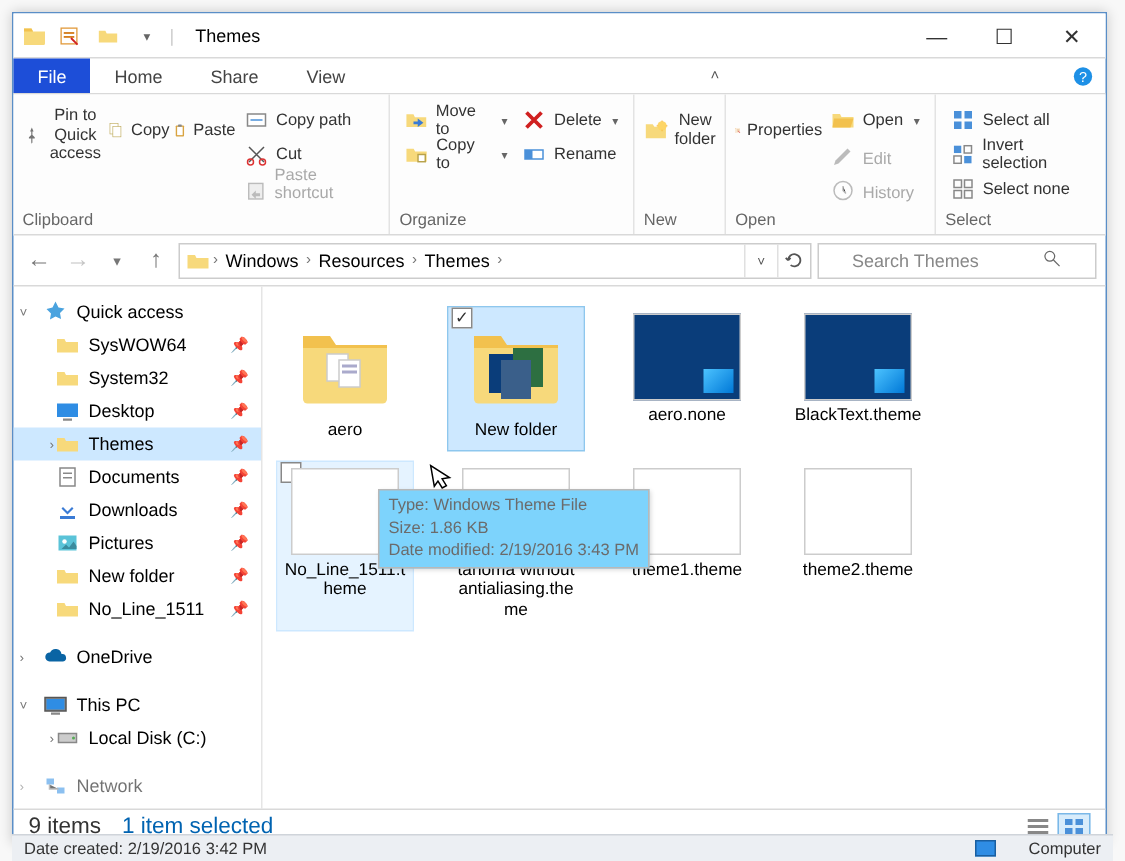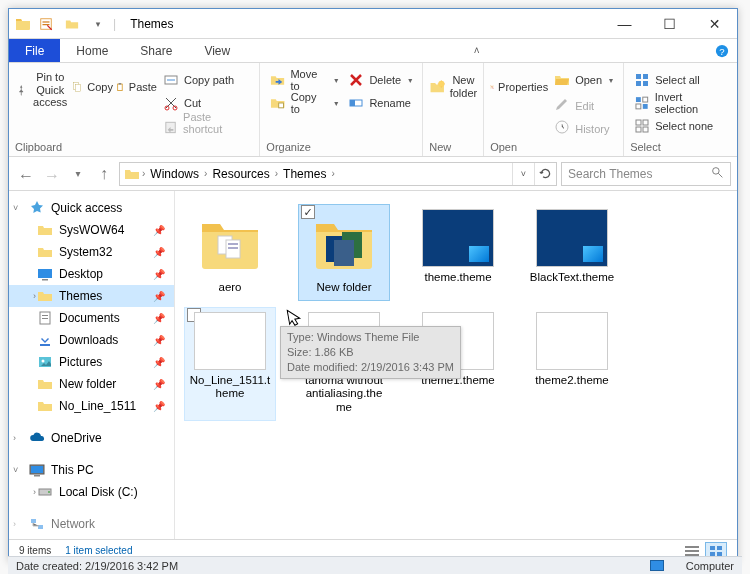--- a/index.html
+++ b/index.html
@@ -34,21 +34,21 @@
   .smallbtn .arrow { font-size: 8px; margin-left: 2px; color: #666;}
   
   .navbar { height: 34px; display: flex; align-items: center; padding: 0 6px; gap: 4px; border-bottom: 1px solid #d9d9d9; font-size: 12px;}
   .navbtn { width: 22px; height: 22px; display: flex; align-items: center; justify-content: center; color: #777; font-size: 16px;}
   .navbtn.small { font-size: 10px; }
   .addrbar { flex: 1; height: 24px; border: 1px solid #ccc; display: flex; align-items: center; padding-left: 4px; gap: 2px; font-size: 12px;}
   .addrbar .crumb { padding: 0 3px; color: #000;}
   .addrbar .sep { color: #777; font-size: 10px;}
   .addrbar .end { margin-left: auto; display: flex;}
   .addrbar .endbtn { width: 22px; height: 22px; border-left: 1px solid #e0e0e0; display: flex; align-items: center; justify-content: center; color: #555;}
-  .searchbar { width: 170px; height: 24px; border: 1px solid #ccc; display: flex; align-items: center; padding: 0 6px; color: #888; font-size: 12px; gap: 16px;}
+  .searchbar { width: 186px; height: 24px; border: 1px solid #ccc; display: flex; align-items: center; padding: 0 22px; color: #888; font-size: 12px; gap: 16px;}
   .searchbar .sicon { margin-left: auto; color: #666; }
   
   .bodysplit { flex: 1; display: flex; min-height: 0; }
   
   .navpane { width: 166px; border-right: 1px solid #e5e5e5; overflow: hidden; font-size: 12px; padding-top: 6px; }
   .navitem { display: flex; align-items: center; height: 22px; padding-left: 20px; gap: 6px; position: relative; color: #000;}
   .navitem .exp { position: absolute; left: 4px; font-size: 9px; color: #777;}
   .navitem.sub { padding-left: 28px; }
   .navitem.sel { background: #cde8ff; }
   .navitem svg { width: 16px; height: 16px; flex-shrink: 0;}
@@ -68,24 +68,24 @@
   .thumb.folder svg { width: 64px; height: 58px;}
   .thumb.wall { display: grid; grid-template-columns: 1fr 1fr; grid-template-rows: 1fr 1fr; width:72px; height:58px; gap:2px; border:1px solid #ccc; padding:2px; background:#fff;}
   .thumb.wall div { background:#0a3d7a;}
   .thumb.single { width:72px; height:58px; border:1px solid #ccc; background:#0a3d7a; position: relative;}
   .thumb.single::after { content:""; position:absolute; right:4px; bottom:4px; width:20px; height:16px; background: linear-gradient(135deg,#4cc3ff,#0078d7);}
   .thumb.dark div:nth-child(1){background:#333;} .thumb.dark div:nth-child(2){background:#3a3a55;} .thumb.dark div:nth-child(3){background:#555;} .thumb.dark div:nth-child(4){background:#3a4455;}
   .thumb.gray div { background: #7a7a7a;}
   .thumb.color div:nth-child(1){background:linear-gradient(45deg,#f06,#fc0);} .thumb.color div:nth-child(2){background:linear-gradient(45deg,#0af,#3f9);} .thumb.color div:nth-child(3){background:linear-gradient(45deg,#93f,#f3c);} .thumb.color div:nth-child(4){background:linear-gradient(45deg,#fc6,#3cf);}
   .thumb.mix div:nth-child(1){background:#3b6ea5;} .thumb.mix div:nth-child(2){background:#5fa0d8;} .thumb.mix div:nth-child(3){background:#a2c4e0;} .thumb.mix div:nth-child(4){background:#6e87b9;}
   
-  .tooltip { position: absolute; left: 280px; top: 326px; background: #e5e5e5; border: 1px solid #b8b8b8; padding: 3px 6px; font-size: 11px; color: #6b6b6b; line-height: 1.35; box-shadow: 1px 1px 3px rgba(0,0,0,.15); z-index: 50;}
+  .tooltip { position: absolute; left: 252px; top: 326px; background: #7dd3fc; border: 1px solid #b8b8b8; padding: 3px 6px; font-size: 11px; color: #6b6b6b; line-height: 1.35; box-shadow: 1px 1px 3px rgba(0,0,0,.15); z-index: 50;}
   .cursor { position: absolute; left: 288px; top: 308px; z-index: 60; font-size: 16px; color:#000; transform: rotate(-10deg);}
   
-  .statusbar { height: 22px; border-top: 1px solid #d9d9d9; display: flex; align-items: center; font-size: 10px; padding: 0 10px; gap: 14px; color: #333;}
+  .statusbar { height: 22px; border-top: 1px solid #d9d9d9; display: flex; align-items: center; font-size: 15px; padding: 0 10px; gap: 14px; color: #333;}
   .statusbar .selinfo { color: #0063b1;}
   .statusbar .viewbtns { margin-left: auto; display: flex; gap: 2px;}
   .statusbar .vb { width: 22px; height: 18px; border: 1px solid transparent; display:flex; align-items:center; justify-content:center; font-size:12px; color:#666;}
   .statusbar .vb.active { border-color:#7ab8e8; background:#d8ecfb;}
   
   .footer { position: absolute; left: 8px; bottom: 0; right: 8px; height: 18px; background: #eceff3; border-top: 1px solid #cfd4da; display: flex; align-items: center; font-size: 11px; padding: 0 8px; color:#333;}
   .footer .comp { margin-left: auto; display: flex; align-items: center; gap: 22px;}
   .footer .comp .cicon { width:14px; height:11px; background:#2f8de4; border:1px solid #1a5fa0;}
 
   
@@ -509,21 +509,21 @@
     <path fill="#f7d97b" d="M4 18h56v34a3 3 0 0 1-3 3H7a3 3 0 0 1-3-3z"></path>
     <rect x="14" y="22" width="20" height="26" fill="#0a3d7a"></rect>
                 <rect x="30" y="18" width="20" height="26" fill="#2d6f41"></rect>
                 <rect x="22" y="26" width="20" height="26" fill="#3a5f8a"></rect>
   </svg>
             </div>
             <div class="cap">New folder</div>
           </div>
           <div class="item">
             <div class="thumb single"></div>
-            <div class="cap">theme.theme</div>
+            <div class="cap">aero.none</div>
           </div>
           <div class="item">
             <div class="thumb single"></div>
             <div class="cap">BlackText.theme</div>
           </div>
           <div class="item hov">
             <div class="check"></div>
             <div class="thumb wall gray">
               <div></div>
               <div></div>

